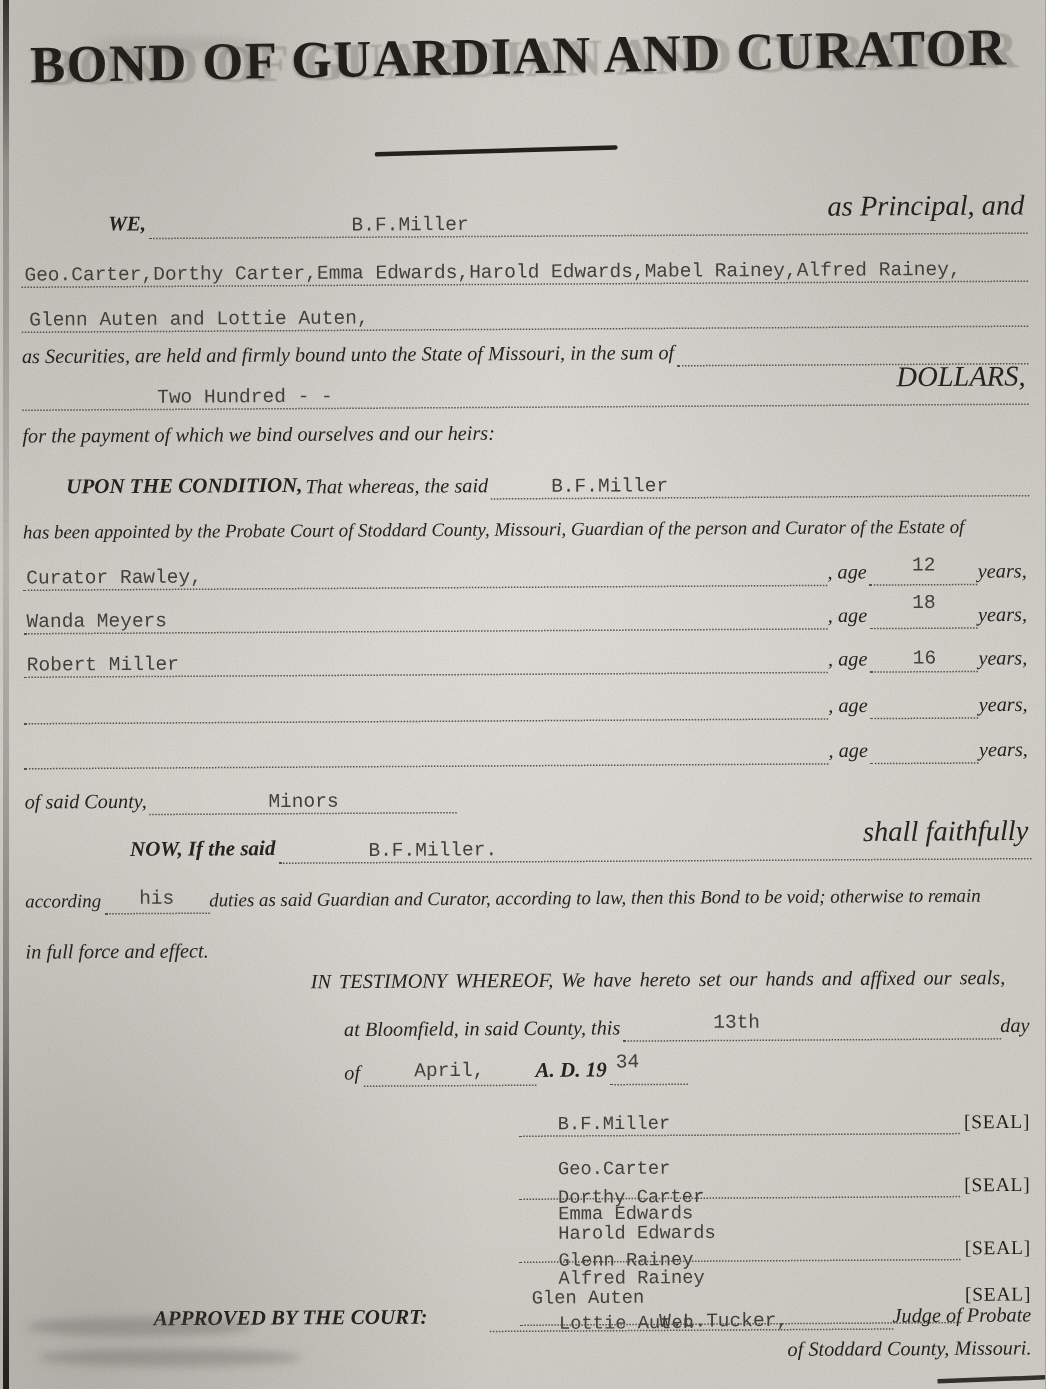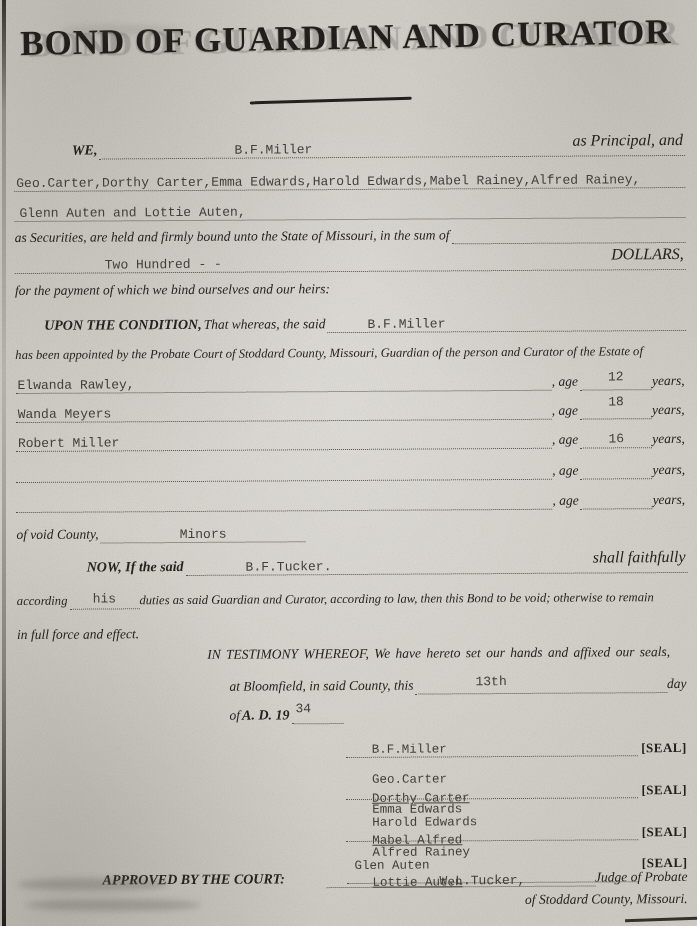--- a/index.html
+++ b/index.html
@@ -24,30 +24,30 @@
   .trule{position:absolute;top:99px;left:252px;width:162px;height:2.5px;background:#23211d;transform:rotate(-1.3deg);border-radius:2px;}
   .fline{position:absolute;left:16px;right:10px;display:flex;align-items:flex-end;height:26px;}
   .lbl{font-style:italic;font-size:13.5px;white-space:pre;padding:0 2px 1px 0;}
   .lbl.bi{font-weight:bold;font-size:14px;}
   .lbl.small{font-size:12.6px;}
   .sp2{word-spacing:2px;}
   .fill{flex:1;position:relative;border-bottom:1.6px dotted #57524b;height:100%;}
   .nol{border-bottom:none !important;}
   .tw{font-family:"Liberation Mono","DejaVu Sans Mono",monospace;font-size:13px;color:#44413c;white-space:pre;}
   .fill>.tw{position:absolute;bottom:0;}
-  .fill>.plbl{position:absolute;right:2px;bottom:6px;font-style:italic;font-size:16px;white-space:pre;}
+  .fill>.plbl{position:absolute;right:2px;bottom:6px;font-style:italic;font-size:19px;white-space:pre;}
   .agefill{flex:0 0 72px;}
   .sigs{position:absolute;left:344px;right:12px;top:740px;}
   .sigrow{display:flex;align-items:flex-end;position:relative;}
   .sigrow.lined .sfill{flex:1;border-bottom:1.6px dotted #57524b;position:relative;height:100%;}
   .signame{font-family:"Liberation Mono","DejaVu Sans Mono",monospace;font-size:12.5px;color:#44413c;white-space:pre;}
   .sfill>.signame{position:absolute;left:26px;bottom:0;}
-  .sigrow.strike .sfill>.signame{bottom:-7px;text-decoration:underline;}
+  .sigrow.strike .sfill>.signame{bottom:-7px;}
   .plain{margin-left:26px;height:13px;line-height:13px;}
-  .seal{font-size:13px;font-weight:700;letter-spacing:0.5px;white-space:pre;margin-left:3px;color:#211f1b;text-align:right;}
+  .seal{font-size:13px;font-weight:400;letter-spacing:0.5px;white-space:pre;margin-left:3px;color:#211f1b;text-align:right;}
   .ledge{position:absolute;left:2px;top:0;bottom:0;width:4px;
     background:linear-gradient(to bottom, rgba(38,36,32,0.9), rgba(38,36,32,0.3) 12%, rgba(38,36,32,0.12) 40%, rgba(38,36,32,0.4) 72%, rgba(25,23,20,0.95));}
   .smudge{position:absolute;background:rgba(88,84,78,0.30);filter:blur(3px);border-radius:50%;}
   .brline{position:absolute;right:0;bottom:5px;width:72px;height:3px;background:#35322d;transform:rotate(-2deg);}
   .noise{position:absolute;inset:0;mix-blend-mode:multiply;pointer-events:none;}
 </style>
 </head>
 <body>
 
 <div class="page">
@@ -99,21 +99,21 @@
         <span class="tw" style="left:40px">B.F.Miller</span>
       </span>
     </div>
 
     <div class="fline" style="top:336px">
       <span class="lbl small">has been appointed by the Probate Court of Stoddard County, Missouri, Guardian of the person and Curator of the Estate of</span>
     </div>
 
     <div class="fline" style="top:366px">
       <span class="fill">
-        <span class="tw" style="left:2px">Elwanda Rawley,</span>
+        <span class="tw" style="left:2px">Curator Rawley,</span>
       </span>
       <span class="lbl">, age</span>
       <span class="fill agefill">
         <span class="tw" style="left:50%;transform:translateX(-50%);bottom:5px">12</span>
       </span>
       <span class="lbl">years,</span>
     </div>
 
     <div class="fline" style="top:395px">
       <span class="fill">
@@ -153,31 +153,31 @@
         <span class="tw" style="left:2px"></span>
       </span>
       <span class="lbl">, age</span>
       <span class="fill agefill">
         <span class="tw" style="left:50%;transform:translateX(-50%)"></span>
       </span>
       <span class="lbl">years,</span>
     </div>
 
     <div class="fline" style="top:516px">
-      <span class="lbl">of void County,</span>
+      <span class="lbl">of said County,</span>
       <span class="fill" style="flex:0 0 205px">
         <span class="tw" style="left:50%;transform:translateX(-50%)">Minors</span>
       </span>
       <span class="fill nol"></span>
     </div>
 
     <div class="fline" style="top:549px">
       <span class="lbl bi" style="margin-left:70px">NOW, If the said</span>
       <span class="fill">
-        <span class="tw" style="left:60px">B.F.Tucker.</span>
+        <span class="tw" style="left:60px">B.F.Miller.</span>
         <span class="plbl">shall faithfully</span>
       </span>
     </div>
 
     <div class="fline" style="top:582px">
       <span class="lbl small">according</span>
       <span class="fill" style="flex:0 0 70px">
         <span class="tw" style="left:50%;transform:translateX(-50%);bottom:2px">his</span>
       </span>
       <span class="lbl small">duties as said Guardian and Curator, according to law, then this Bond to be void; otherwise to remain</span>
@@ -194,20 +194,23 @@
     <div class="fline" style="top:669px">
       <span class="lbl" style="margin-left:212px">at Bloomfield, in said County, this</span>
       <span class="fill">
         <span class="tw" style="left:60px;bottom:4px">13th</span>
       </span>
       <span class="lbl">day</span>
     </div>
 
     <div class="fline" style="top:698px">
       <span class="lbl" style="margin-left:212px">of</span>
+      <span class="fill" style="flex:0 0 115px">
+        <span class="tw" style="left:50%;transform:translateX(-50%);bottom:2px">April,</span>
+      </span>
       <span class="lbl bi">A. D. 19</span>
       <span class="fill" style="flex:0 0 52px">
         <span class="tw" style="left:4px;bottom:7px">34</span>
       </span>
       <span class="fill nol"></span>
     </div>
 
     <div class="sigs">
       <div class="sigrow lined" style="height:18px;margin-bottom:16px">
         <span class="sfill">
@@ -219,21 +222,21 @@
       <div class="sigrow lined strike" style="height:13px">
         <span class="sfill">
           <span class="signame">Dorthy Carter</span>
         </span>
         <span class="seal">[SEAL]</span>
       </div>
       <div class="plain signame" style="margin-top:4px">Emma Edwards</div>
       <div class="plain signame">Harold Edwards</div>
       <div class="sigrow lined strike" style="height:12px">
         <span class="sfill">
-          <span class="signame">Mabel Alfred</span>
+          <span class="signame">Glenn Rainey</span>
         </span>
         <span class="seal">[SEAL]</span>
       </div>
       <div class="plain signame" style="margin-top:5px">Alfred Rainey</div>
       <div class="sigrow" style="height:13px">
         <span class="signame" style="margin-left:8px">Glen Auten</span>
         <span class="fill nol"></span>
         <span class="seal">[SEAL]</span>
       </div>
       <div class="sigrow lined strike" style="height:11px">

